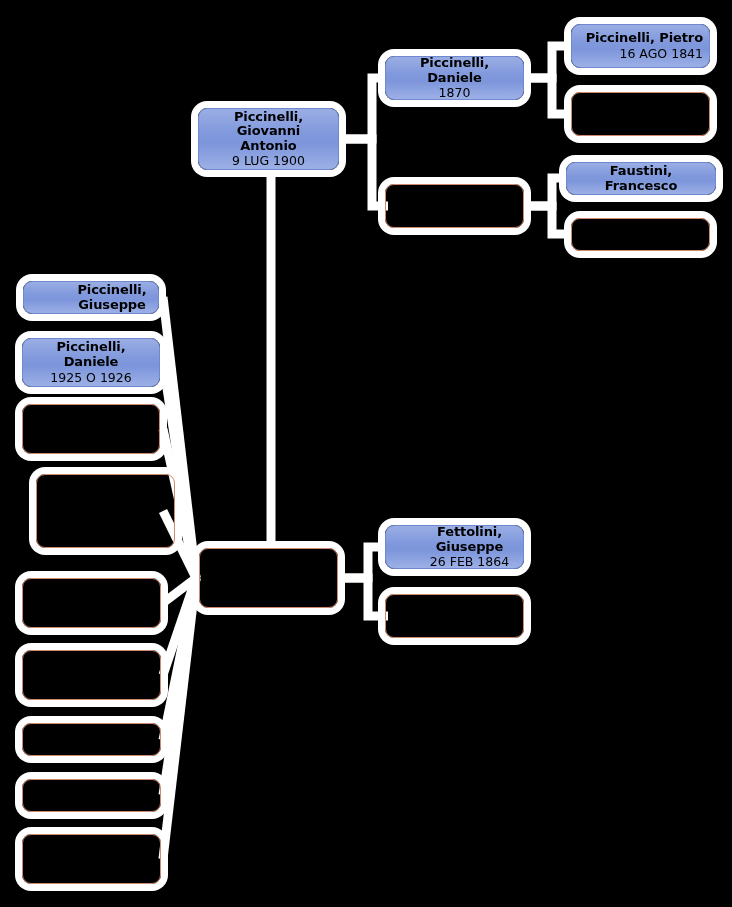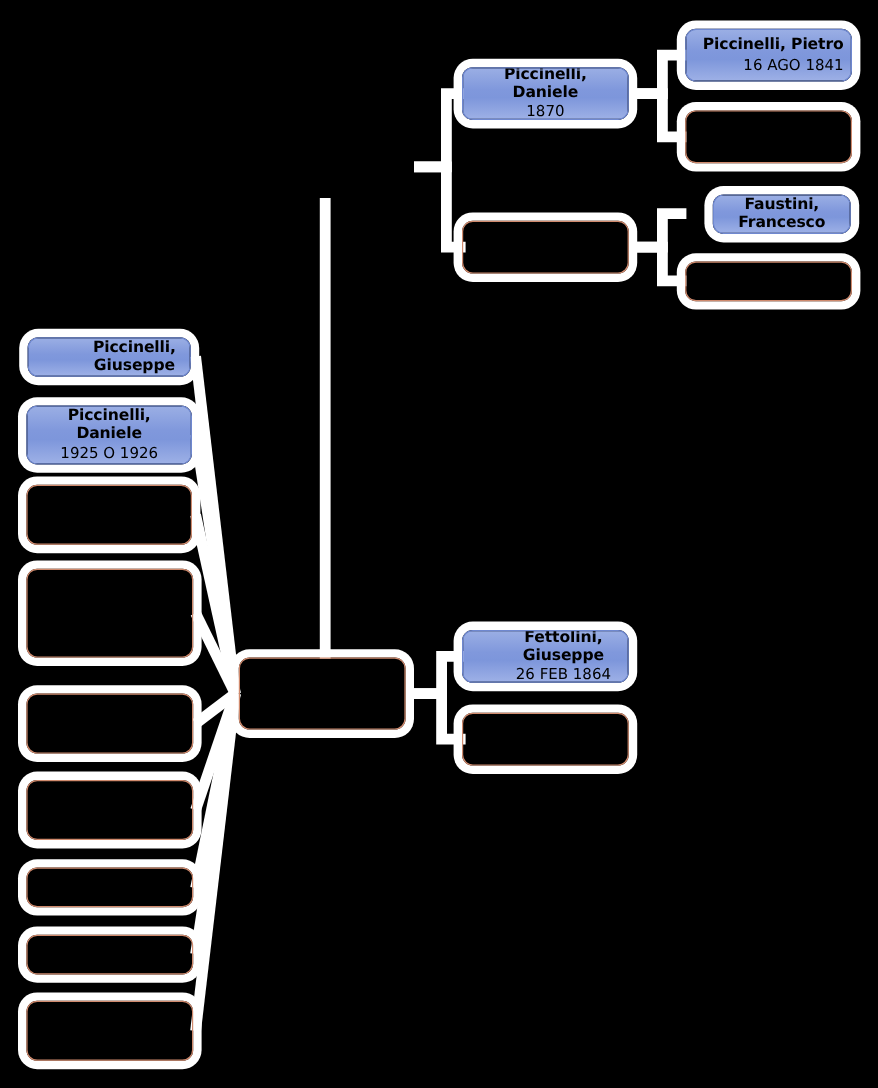--- a/index.html
+++ b/index.html
@@ -87,20 +87,25 @@
       <path d="M 196 578 L 163 429"></path>
       <path d="M 196 578 L 163 511"></path>
       <path d="M 196 578 L 163 603"></path>
       <path d="M 196 578 L 163 675"></path>
       <path d="M 196 578 L 163 740"></path>
       <path d="M 196 578 L 163 795"></path>
       <path d="M 196 578 L 163 859"></path>
     </g>
   </svg>
 
+  <div class="node male" style="left:198px; top:108px; width:141px; height:62px;">
+    <span class="nm">Piccinelli, Giovanni</span>
+    <span class="nm">Antonio</span>
+    <span class="dt">9 LUG 1900</span>
+  </div>
 
   <div class="node male" style="left:385px; top:56px; width:139px; height:44px;">
     <span class="nm">Piccinelli, Daniele</span>
     <span class="dt">1870</span>
   </div>
 
   <div class="node female" style="left:385px; top:184px; width:139px; height:44px;">
     <span class="nm">Faustini, Giovanna</span>
     <span class="dt">08 MAG 1877</span>
   </div>
@@ -108,21 +113,21 @@
   <div class="node male" style="left:571px; top:24px; width:139px; height:44px;align-items:flex-end;">
     <span class="nm">Piccinelli, Pietro</span>
     <span class="dt">16 AGO 1841</span>
   </div>
 
   <div class="node female" style="left:571px; top:92px; width:139px; height:44px;">
     <span class="nm">Serioli, Cattarina</span>
     <span class="dt">29 LUG 1842</span>
   </div>
 
-  <div class="node male" style="left:594px; top:162px; width:115px; height:33px;">
+  <div class="node male" style="left:566px; top:162px; width:150px; height:33px;">
     <span class="nm">Faustini, Francesco</span>
   </div>
 
   <div class="node female" style="left:571px; top:218px; width:139px; height:33px;">
     <span class="nm">Sertori, Angela</span>
   </div>
 
   <div class="node female" style="left:199px; top:548px; width:139px; height:60px;">
     <span class="nm">Fettolini, Maria</span>
     <span class="nm">(Marietta)</span>
@@ -146,21 +151,21 @@
   <div class="node male" style="left:22px; top:338px; width:138px; height:49px;">
     <span class="nm">Piccinelli, Daniele</span>
     <span class="dt">1925 O 1926</span>
   </div>
 
   <div class="node female" style="left:22px; top:404px; width:138px; height:50px;">
     <span class="nm">Piccinelli, Daniela</span>
     <span class="nm">Giuseppina</span>
   </div>
 
-  <div class="node female" style="left:22px; top:474px; width:139px; height:74px;">
+  <div class="node female" style="left:36px; top:474px; width:139px; height:74px;">
     <span class="nm">Piccinelli,</span>
     <span class="nm">Domenica Caterina</span>
     <span class="nm">(Mechi)</span>
     <span class="dt">28 GIU 1923</span>
   </div>
 
   <div class="node female" style="left:22px; top:578px; width:139px; height:50px;">
     <span class="nm">Piccinelli, Bianca</span>
     <span class="nm">(Caterina)</span>
   </div>

